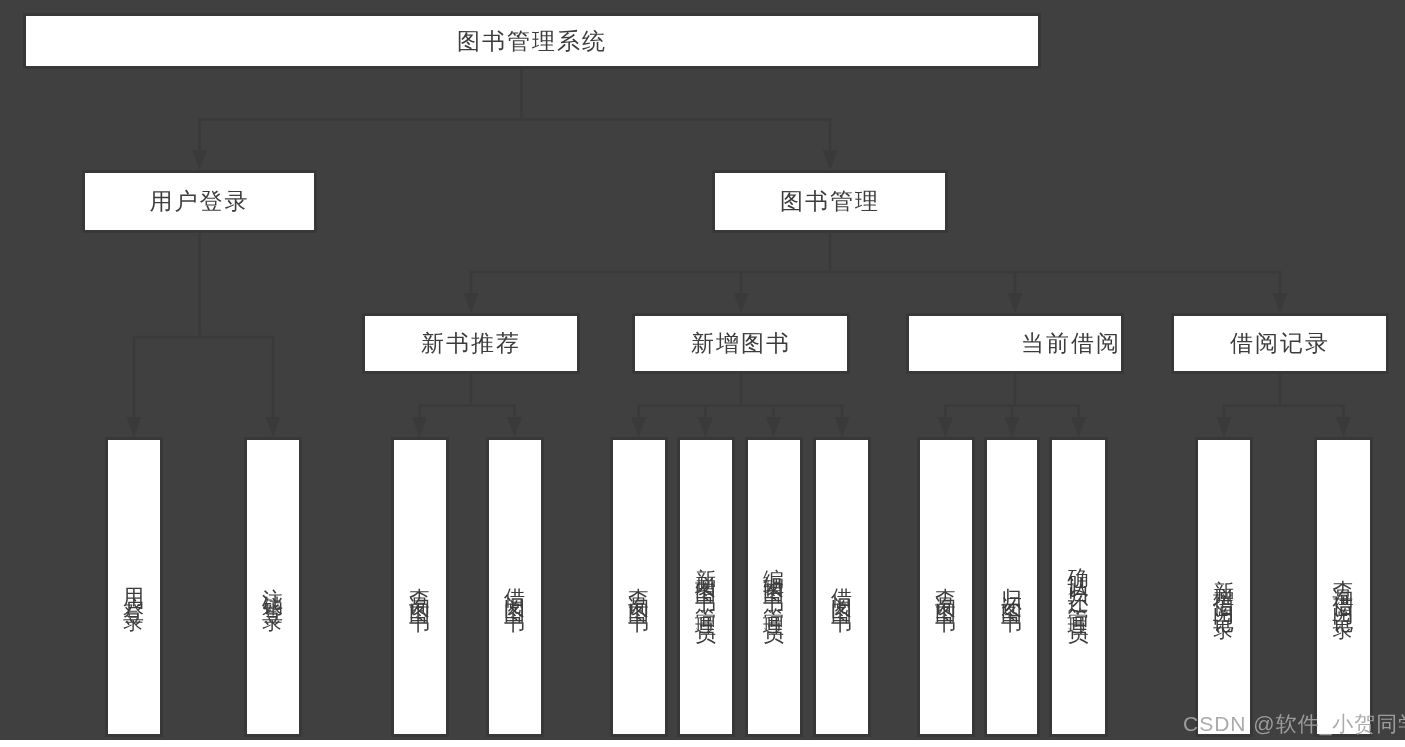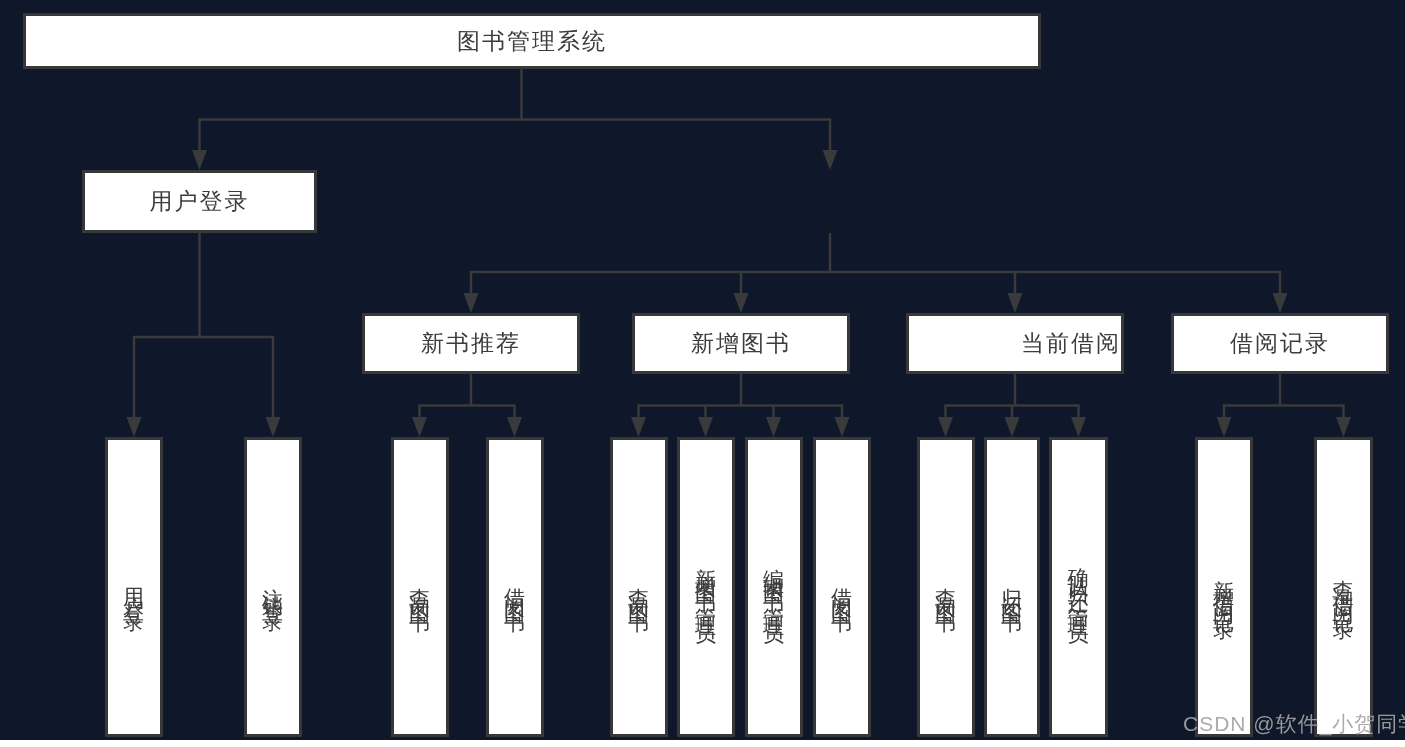--- a/index.html
+++ b/index.html
@@ -1,20 +1,20 @@
 <!DOCTYPE html>
 <html><head>
 <meta charset="utf-8">
 <style>
   html, body { margin: 0; padding: 0; background: #ffffff; }
   .stage {
     position: relative;
     width: 1405px;
     height: 740px;
-    background: #0f172a;
+    background: #404040;
     font-family: "Liberation Sans", sans-serif;
     overflow: hidden;
   }
   .wires {
     position: absolute;
     left: 0; top: 0;
     width: 1405px; height: 747px;
   }
   .box {
     position: absolute;
@@ -113,20 +113,23 @@
     </g>
   </svg>
 
   <div class="box hbox" style="left:23px; top:13px; width:1018px; height:56px;">
     <span class="lbl">图书管理系统</span>
   </div>
 
   <div class="box hbox" style="left:82px; top:170px; width:235px; height:63px;">
     <span class="lbl">用户登录</span>
   </div>
+  <div class="box hbox" style="left:712px; top:170px; width:236px; height:63px;">
+    <span class="lbl">图书管理</span>
+  </div>
 
   <div class="box hbox" style="left:362px; top:313px; width:218px; height:61px;">
     <span class="lbl">新书推荐</span>
   </div>
   <div class="box hbox" style="left:632px; top:313px; width:218px; height:61px;">
     <span class="lbl">新增图书</span>
   </div>
   <div class="box hbox" style="left:906px; top:313px; width:218px; height:61px;justify-content:flex-end;">
     <span class="lbl">当前借阅</span>
   </div>

